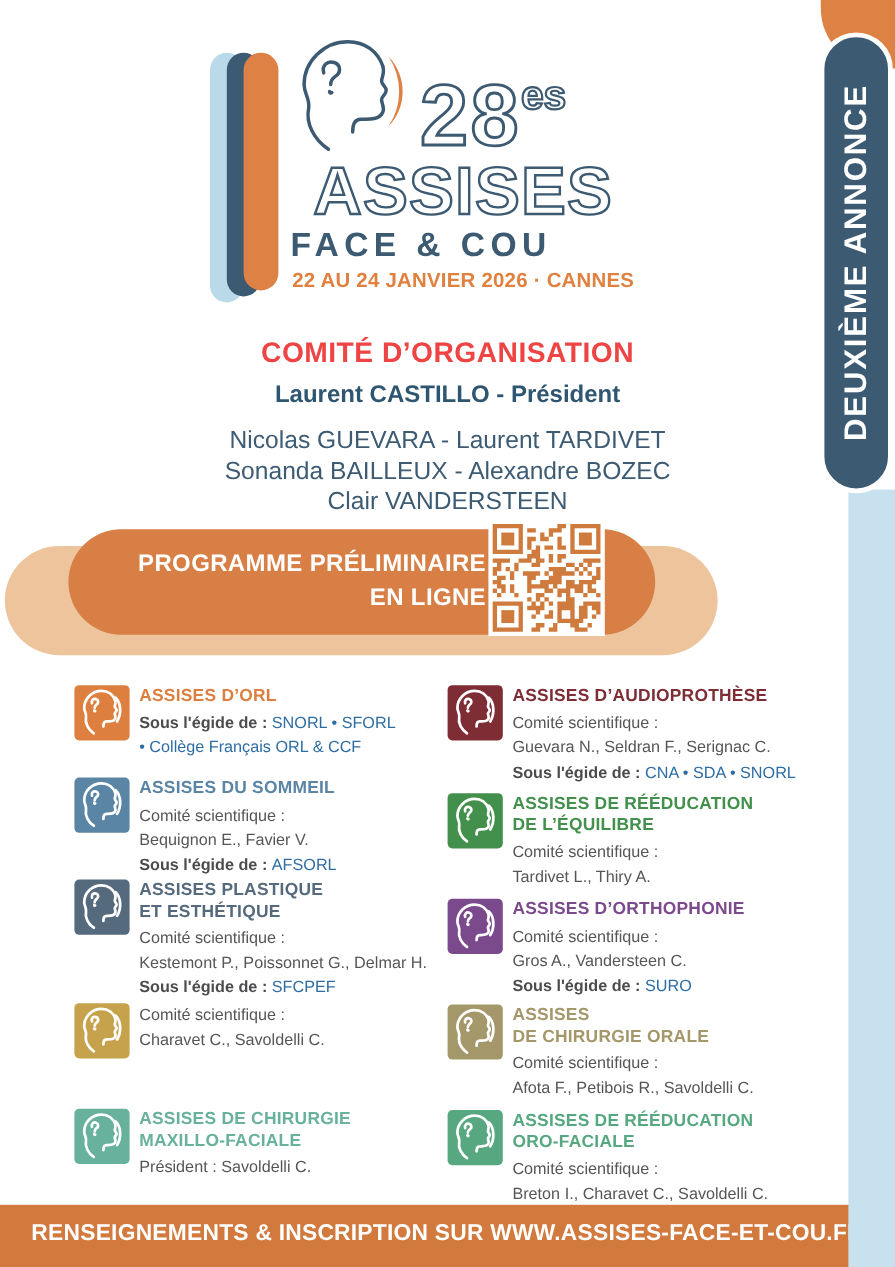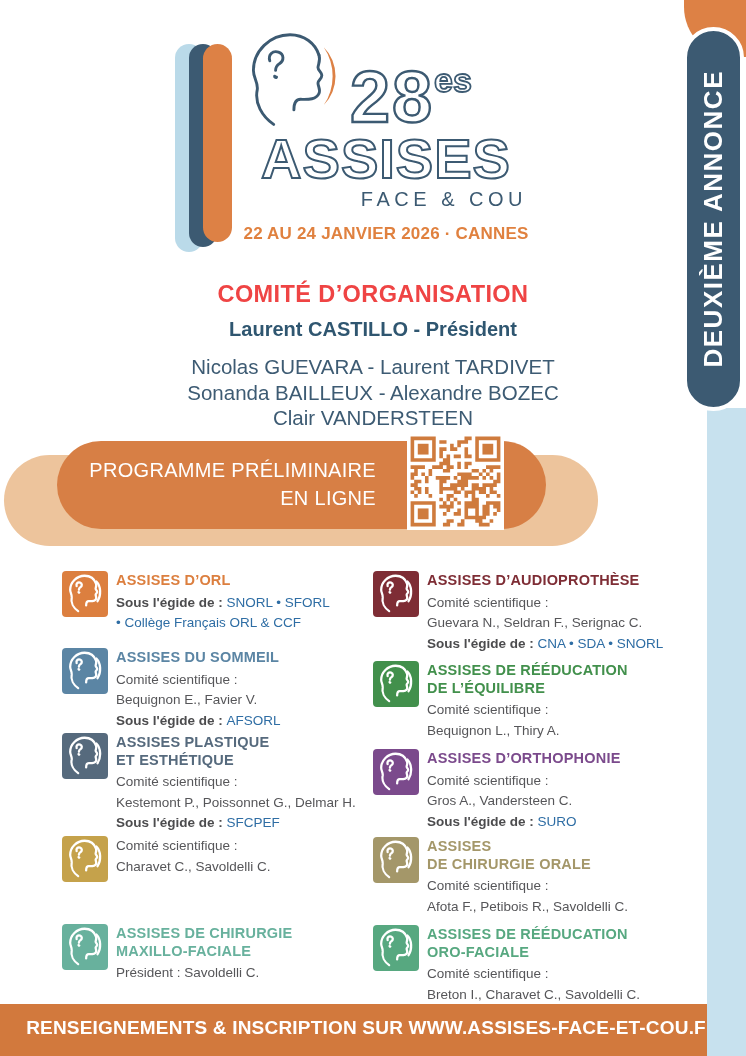--- a/index.html
+++ b/index.html
@@ -27,36 +27,36 @@
   .bar.dark {left:189px;width:28px;height:203px;background:#3c5a72;z-index:2;}
   .bar.orange{left:203px;width:29px;height:198px;background:#dd8145;z-index:3;}
   .logo-head{left:240px;top:28px;z-index:4;color:#3c5a72;}
   .logo-head svg{stroke-width:3px;}
   .edition{left:350px;top:56px;font-weight:bold;white-space:nowrap;}
   .edition .num{font-size:72px;color:transparent;-webkit-text-stroke:2.4px #3c5a72;letter-spacing:2px;}
   .edition .sup{font-size:34px;color:transparent;-webkit-text-stroke:1.8px #3c5a72;
     display:inline-block;transform:translateY(-30px);}
   .logo-title{left:241px;top:126px;width:290px;text-align:center;font-size:56px;font-weight:bold;
     letter-spacing:1px;color:transparent;-webkit-text-stroke:2px #3c5a72;white-space:nowrap;}
-  .logo-sub{left:242px;top:188px;width:285px;text-align:right;font-size:20px;font-weight:normal;
+  .logo-sub{left:242px;top:188px;width:285px;text-align:left;font-size:28px;font-weight:bold;
     letter-spacing:4.5px;color:#3c5a72;white-space:nowrap;}
   .logo-date{left:223px;top:224px;width:326px;text-align:center;font-size:17px;font-weight:bold;
     letter-spacing:.2px;color:#e0813f;white-space:nowrap;}
 
   
   .committee{left:80px;top:281px;width:586px;text-align:center;}
   .committee .c-title{font-size:23.5px;font-weight:bold;letter-spacing:.4px;color:#ef4444;margin-bottom:10px;}
   .committee .c-pres{font-size:20px;font-weight:bold;color:#2f5670;margin-bottom:13px;}
   .committee .c-member{font-size:20.5px;color:#3d5b73;line-height:25.5px;}
 
   
   .pb-light{left:4px;top:455px;width:594px;height:91px;border-radius:46px;background:#edc49c;z-index:1;}
   .pb-dark{left:57px;top:441px;width:489px;height:88px;border-radius:44px;background:#d77f45;z-index:2;}
-  .pb-text{left:76px;top:456px;width:300px;text-align:right;z-index:3;color:#fff;
-    font-weight:normal;font-size:20px;line-height:28px;letter-spacing:.3px;}
+  .pb-text{left:105px;top:456px;width:300px;text-align:right;z-index:3;color:#fff;
+    font-weight:bold;font-size:20px;line-height:28px;letter-spacing:.3px;}
   .pb-qr{left:407px;top:433px;width:97px;height:97px;background:#fff;z-index:4;padding:0;}
   .pb-qr svg{display:block;width:97px;height:97px;}
 
   
   .section{display:flex;gap:8px;align-items:flex-start;}
   .sec-icon{width:46px;height:46px;border-radius:4px;flex:0 0 46px;color:#fff;
     display:flex;align-items:center;justify-content:center;}
   .sec-icon svg{width:38px;height:42px;stroke-width:6px;}
   .sec-body{min-width:0;}
   .sec-title{font-size:14.5px;font-weight:bold;line-height:17.5px;letter-spacing:.2px;
@@ -227,21 +227,21 @@
   <div class="sec-icon" style="background: rgb(66, 144, 76);">
     <svg class="headline" viewBox="0 0 100 110">
         <use href="#head-base"></use>
         <path d="M80,22 C92,34 93,58 83,74"></path>
       </svg>
   </div>
   <div class="sec-body">
     <div class="sec-title" style="color: rgb(66, 144, 76);">ASSISES DE RÉÉDUCATION
 DE L’ÉQUILIBRE</div>
     <div class="sec-line"><span class="strong"></span><span class="plain">Comité scientifique :</span><span class="link"></span></div>
-    <div class="sec-line"><span class="strong"></span><span class="plain">Bequignon L., Thiry A.</span><span class="link"></span></div>
+    <div class="sec-line"><span class="strong"></span><span class="plain">Tardivet L., Thiry A.</span><span class="link"></span></div>
   </div>
 </div>
 
 <div class="abs section" style="left:373px;top:749px;width:322px">
   <div class="sec-icon" style="background: rgb(123, 74, 140);">
     <svg class="headline" viewBox="0 0 100 110">
         <use href="#head-base"></use>
         <path d="M80,22 C92,34 93,58 83,74"></path>
       </svg>
   </div>

